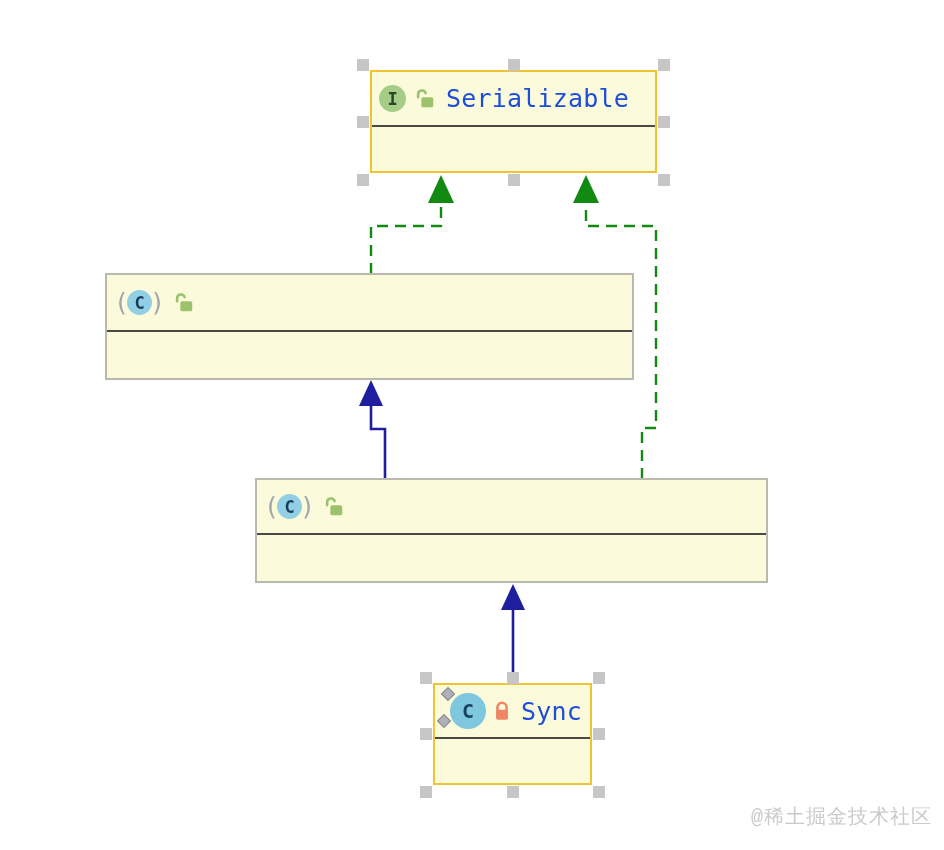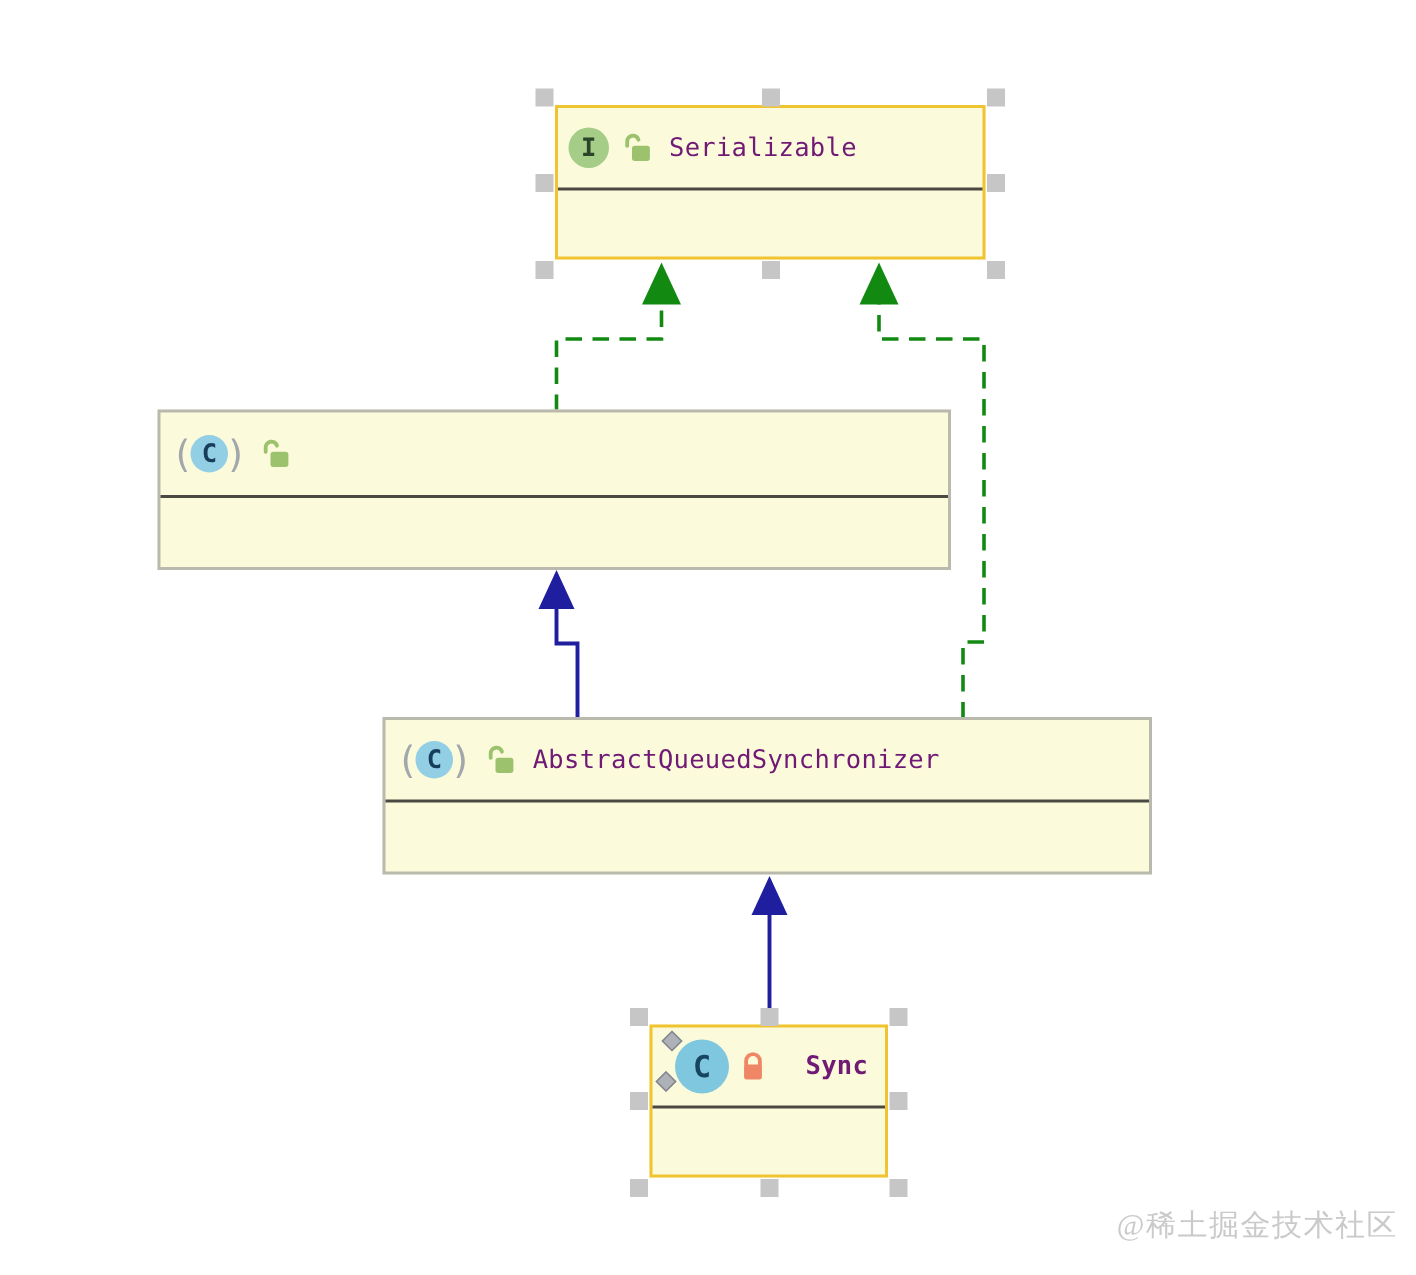--- a/index.html
+++ b/index.html
@@ -22,22 +22,22 @@
   }
   .node.selected { border-color:#F0C330; }
   .node-header {
     display:flex; align-items:center;
     padding-left:7px;
     border-bottom:2px solid #4A4A42;
     height:57px;
   }
   .node-body { width:100%; }
   .node-title {
-    font-size:17px;
-    color:#701a75;
+    font-size:25px;
+    color:#1d4ed8;
     margin-left:10px;
     white-space:nowrap;
     letter-spacing:0.2px;
   }
   .badge {
     display:flex; align-items:center; justify-content:center;
     border-radius:50%;
     font-weight:bold;
     flex:0 0 auto;
   }
@@ -77,21 +77,21 @@
   .h-tr { right:-15px; top:-13px; }
   .h-ml { left:-15px; top:50%; margin-top:-6px; }
   .h-mr { right:-15px; top:50%; margin-top:-6px; }
   .h-bl { left:-15px; bottom:-15px; }
   .h-bc { left:50%; margin-left:-6px; bottom:-15px; }
   .h-br { right:-15px; bottom:-15px; }
 
   .watermark {
     position:absolute;
     right:12px; top:803px;
-    font-family:Liberation Serif, serif;
+    font-family:Liberation Mono, monospace;
     font-size:20px;
     color:#CACACA;
     letter-spacing:1px;
     white-space:nowrap;
   }
 </style>
 </head>
 <body>
 
 <div class="canvas">
@@ -160,21 +160,20 @@
         <span class="paren l">(</span>
         <span class="badge class-badge">C</span>
         <span class="paren r">)</span>
       </span>
       <span class="lock">
         <svg width="22" height="22" viewBox="0 0 24 24">
           <path d="M4.5 10 v-3 a4.2 4.2 0 0 1 8.2 -1.4" stroke="#9CC26D" stroke-width="2.8" fill="none" stroke-linecap="round"></path>
           <rect x="8" y="10" width="13" height="11" rx="2" fill="#9CC26D"></rect>
         </svg>
       </span>
-      <span class="node-title">AbstractQueuedSynchronizer</span>
     </div>
     <div class="node-body"></div>
   </div>
 
   <div class="node selected" style="left:433px; top:683px; width:159px; height:102px;">
     <i class="handle h-tl"></i>
     <i class="handle h-tc"></i>
     <i class="handle h-tr"></i>
     <i class="handle h-ml"></i>
     <i class="handle h-mr"></i>
@@ -186,19 +185,19 @@
         <i class="diamond d1"></i>
         <i class="diamond d2"></i>
         <span class="sync-circle">C</span>
       </span>
       <span class="lock" style="margin-left:4px;">
         <svg width="22" height="22" viewBox="0 0 24 24">
           <path d="M7 11 V8 a5 5 0 0 1 10 0 v3" stroke="#EF8766" stroke-width="2.8" fill="none" stroke-linecap="round"></path>
           <rect x="5.5" y="10.5" width="13" height="11" rx="2" fill="#EF8766"></rect>
         </svg>
       </span>
-      <span class="node-title" style="margin-left:24px;font-weight:bold;">Sync</span>
+      <span class="node-title" style="margin-left:8px;">Sync</span>
     </div>
     <div class="node-body"></div>
   </div>
 
   <div class="watermark">@稀土掘金技术社区</div>
 </div>
 
 </body></html>

